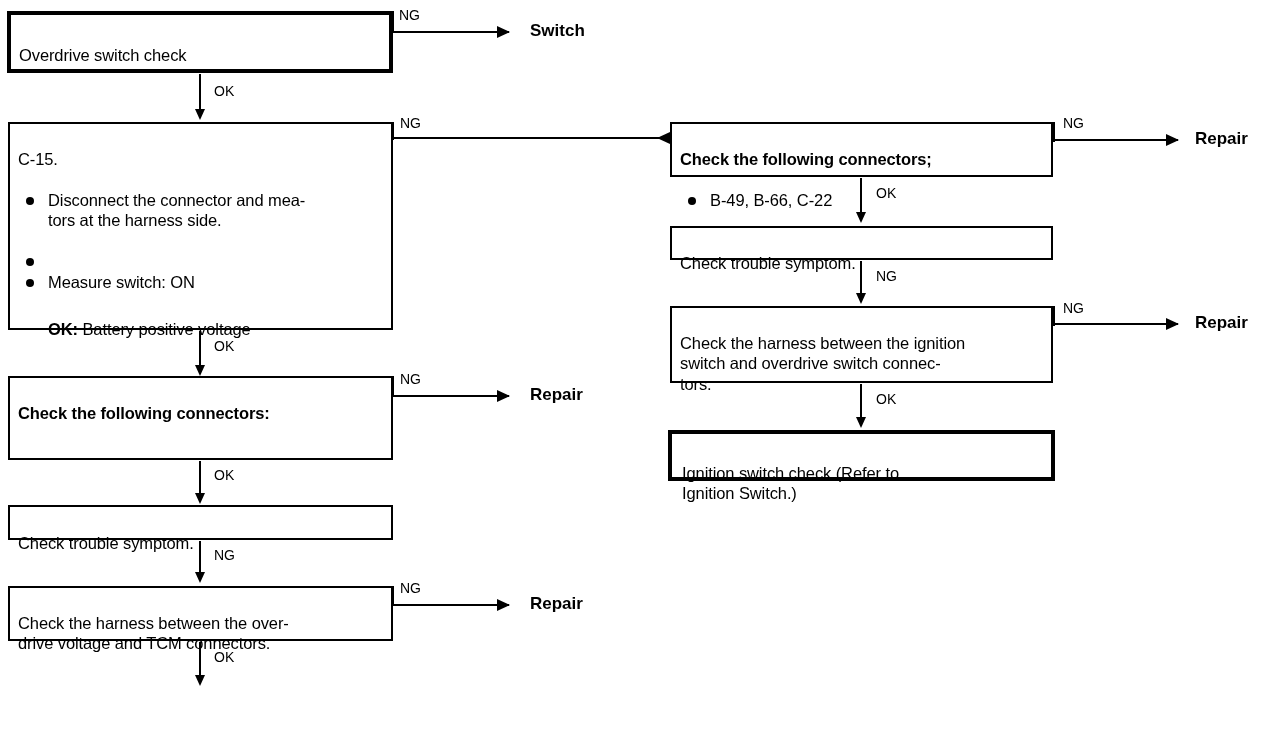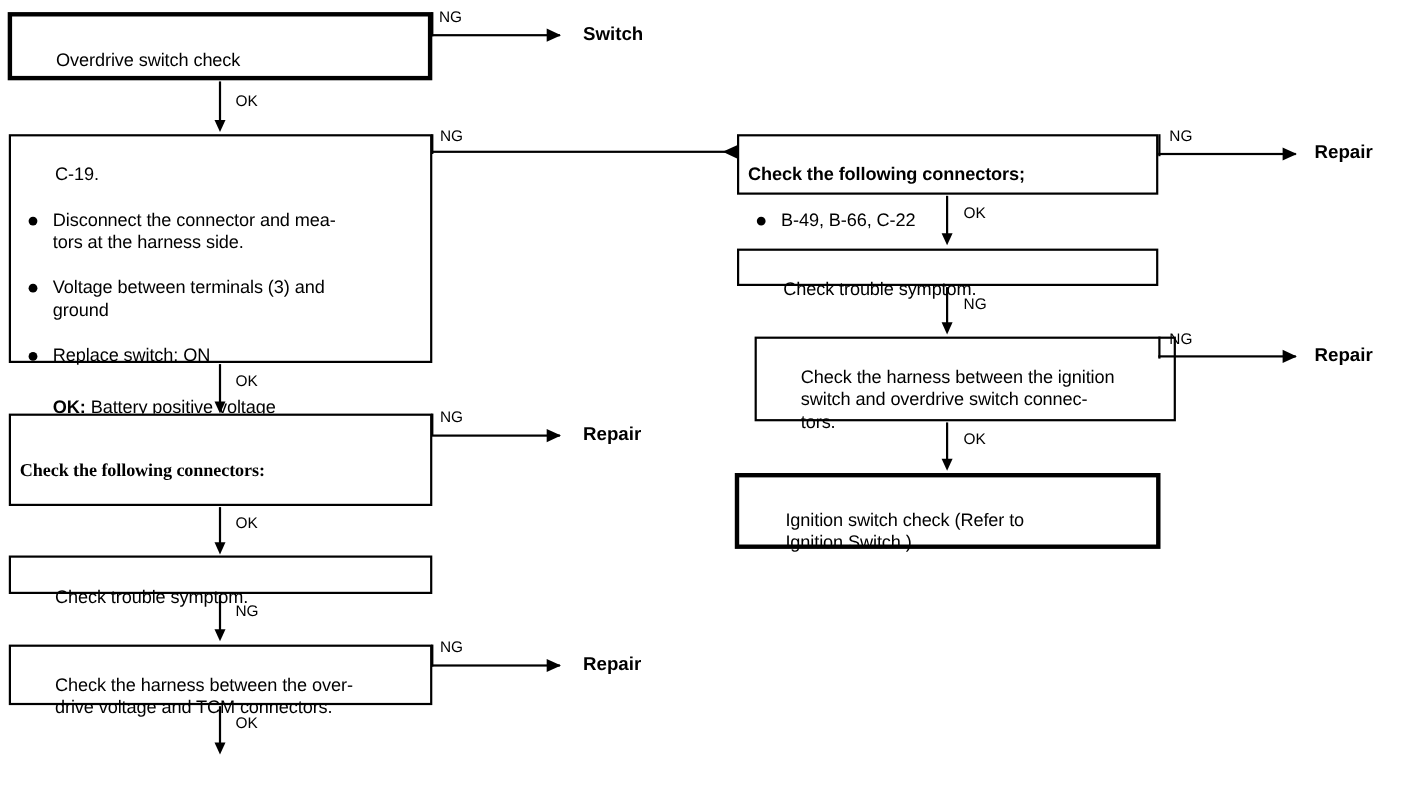--- a/index.html
+++ b/index.html
@@ -35,21 +35,20 @@
     line-height: 20.5px;
     letter-spacing: -0.1px;
     white-space: pre-line;
   }
   .b-head {
     font-weight: bold;
     display: block;
   }
   .b-plain {
     display: block;
-    margin-left: 32px;
   }
   .bullet-row {
     display: block;
     position: relative;
     padding-left: 30px;
   }
   .bullet-row .dot {
     position: absolute;
     left: 8px;
     top: 7px;
@@ -129,41 +128,40 @@
   <div class="arrow-right" style="left:497px; top:26px;"></div>
   <div class="edge-label" style="left:399px; top:6px;">NG</div>
   <div class="term-label" style="left:530px; top:22px;">Switch</div>
 
   <div class="vline" style="left:199px; top:74px; height:37px;"></div>
   <div class="arrow-down" style="left:195px; top:109px;"></div>
   <div class="edge-label" style="left:214px; top:82px;">OK</div>
 
   <div class="box" style="left:8px; top:122px; width:385px; height:208px;">
     <div class="box-body" style="top:4px;">
-      <span class="b-plain">C-19.</span>
+      <span class="b-plain">C-15.</span>
       <span class="bullet-row"><span class="dot"></span><span>Disconnect the connector and mea-
 tors at the  harness  side.</span></span>
-      <span class="bullet-row"><span class="dot"></span><span>Voltage between terminals (3) and
-ground</span></span>
-      <span class="bullet-row"><span class="dot"></span><span>Replace switch: ON</span></span>
+      <span class="bullet-row"><span class="dot"></span></span>
+      <span class="bullet-row"><span class="dot"></span><span>Measure switch: ON</span></span>
       <span class="indent-row" style="padding-top:6px;"><span class="ok-strong">OK:</span><span> Battery positive voltage</span></span>
     </div>
   </div>
 
   <div class="vline" style="left:392px; top:122px; height:18px;"></div>
   <div class="hline" style="left:392px; top:137px; width:282px;"></div>
   <div class="arrow-left" style="left:657px; top:132px;"></div>
   <div class="edge-label" style="left:400px; top:114px;">NG</div>
 
   <div class="vline" style="left:199px; top:331px; height:36px;"></div>
   <div class="arrow-down" style="left:195px; top:365px;"></div>
   <div class="edge-label" style="left:214px; top:337px;">OK</div>
 
   <div class="box" style="left:8px; top:376px; width:385px; height:84px;">
-    <div class="box-body" style="top:19px;font-family:Liberation Serif, serif;">
+    <div class="box-body" style="top:4px;">
       <span class="b-head">Check the following connectors:</span>
     </div>
   </div>
 
   <div class="vline" style="left:392px; top:376px; height:20px;"></div>
   <div class="hline" style="left:392px; top:395px; width:117px;"></div>
   <div class="arrow-right" style="left:497px; top:390px;"></div>
   <div class="edge-label" style="left:400px; top:370px;">NG</div>
   <div class="term-label" style="left:530px; top:386px;">Repair</div>
 
@@ -219,38 +217,38 @@
   <div class="box" style="left:670px; top:226px; width:383px; height:34px;">
     <div class="box-body" style="top:4px;">
       <span class="b-plain">Check trouble symptom.</span>
     </div>
   </div>
 
   <div class="vline" style="left:860px; top:261px; height:34px;"></div>
   <div class="arrow-down" style="left:856px; top:293px;"></div>
   <div class="edge-label" style="left:876px; top:267px;">NG</div>
 
-  <div class="box" style="left:686px; top:306px; width:383px; height:77px;">
+  <div class="box" style="left:670px; top:306px; width:383px; height:77px;">
     <div class="box-body" style="top:4px;">
       <span class="b-plain">Check the harness between the ignition
 switch  and  overdrive  switch  connec-
 tors.</span>
     </div>
   </div>
 
   <div class="vline" style="left:1053px; top:306px; height:20px;"></div>
   <div class="hline" style="left:1053px; top:323px; width:125px;"></div>
   <div class="arrow-right" style="left:1166px; top:318px;"></div>
   <div class="edge-label" style="left:1063px; top:299px;">NG</div>
   <div class="term-label" style="left:1195px; top:314px;">Repair</div>
 
   <div class="vline" style="left:860px; top:384px; height:35px;"></div>
   <div class="arrow-down" style="left:856px; top:417px;"></div>
   <div class="edge-label" style="left:876px; top:390px;">OK</div>
 
-  <div class="box thick" style="left:668px; top:430px; width:387px; height:69px;">
+  <div class="box thick" style="left:668px; top:430px; width:387px; height:51px;">
     <div class="box-body" style="top:8px; left:10px;">
       <span class="b-plain">Ignition switch check (Refer to
 Ignition  Switch.)</span>
     </div>
   </div>
 
 </div>
 
 </body></html>

